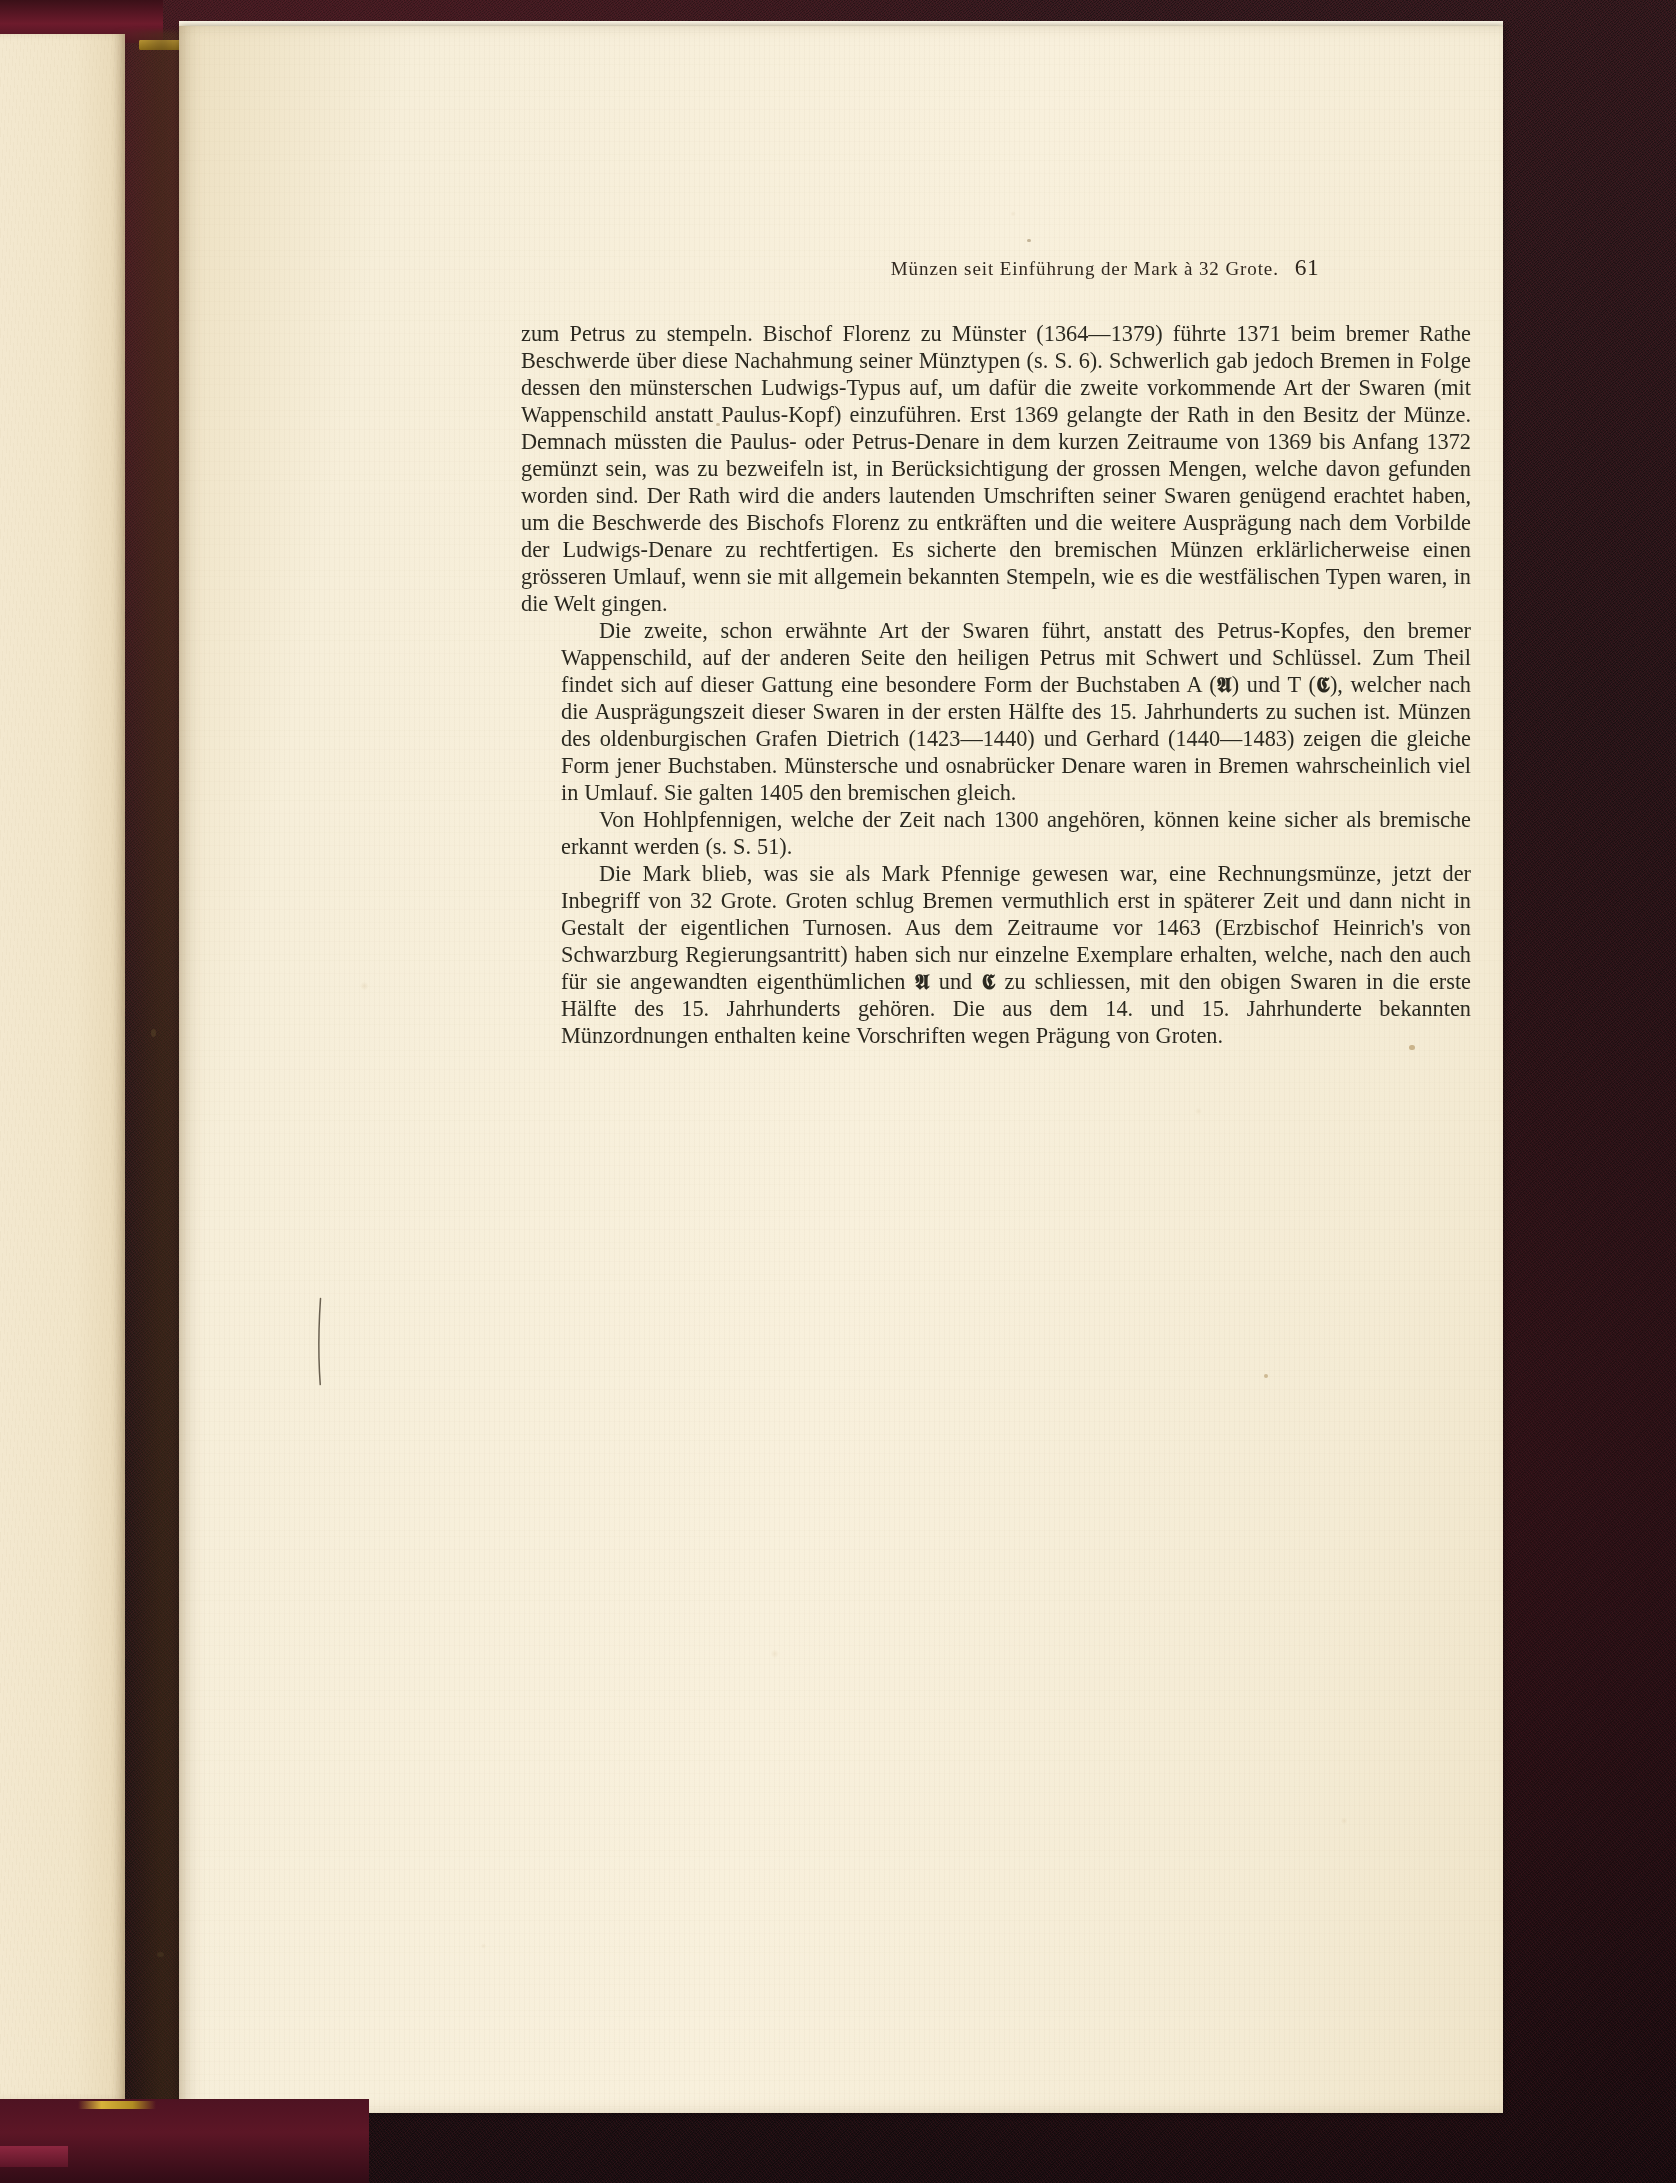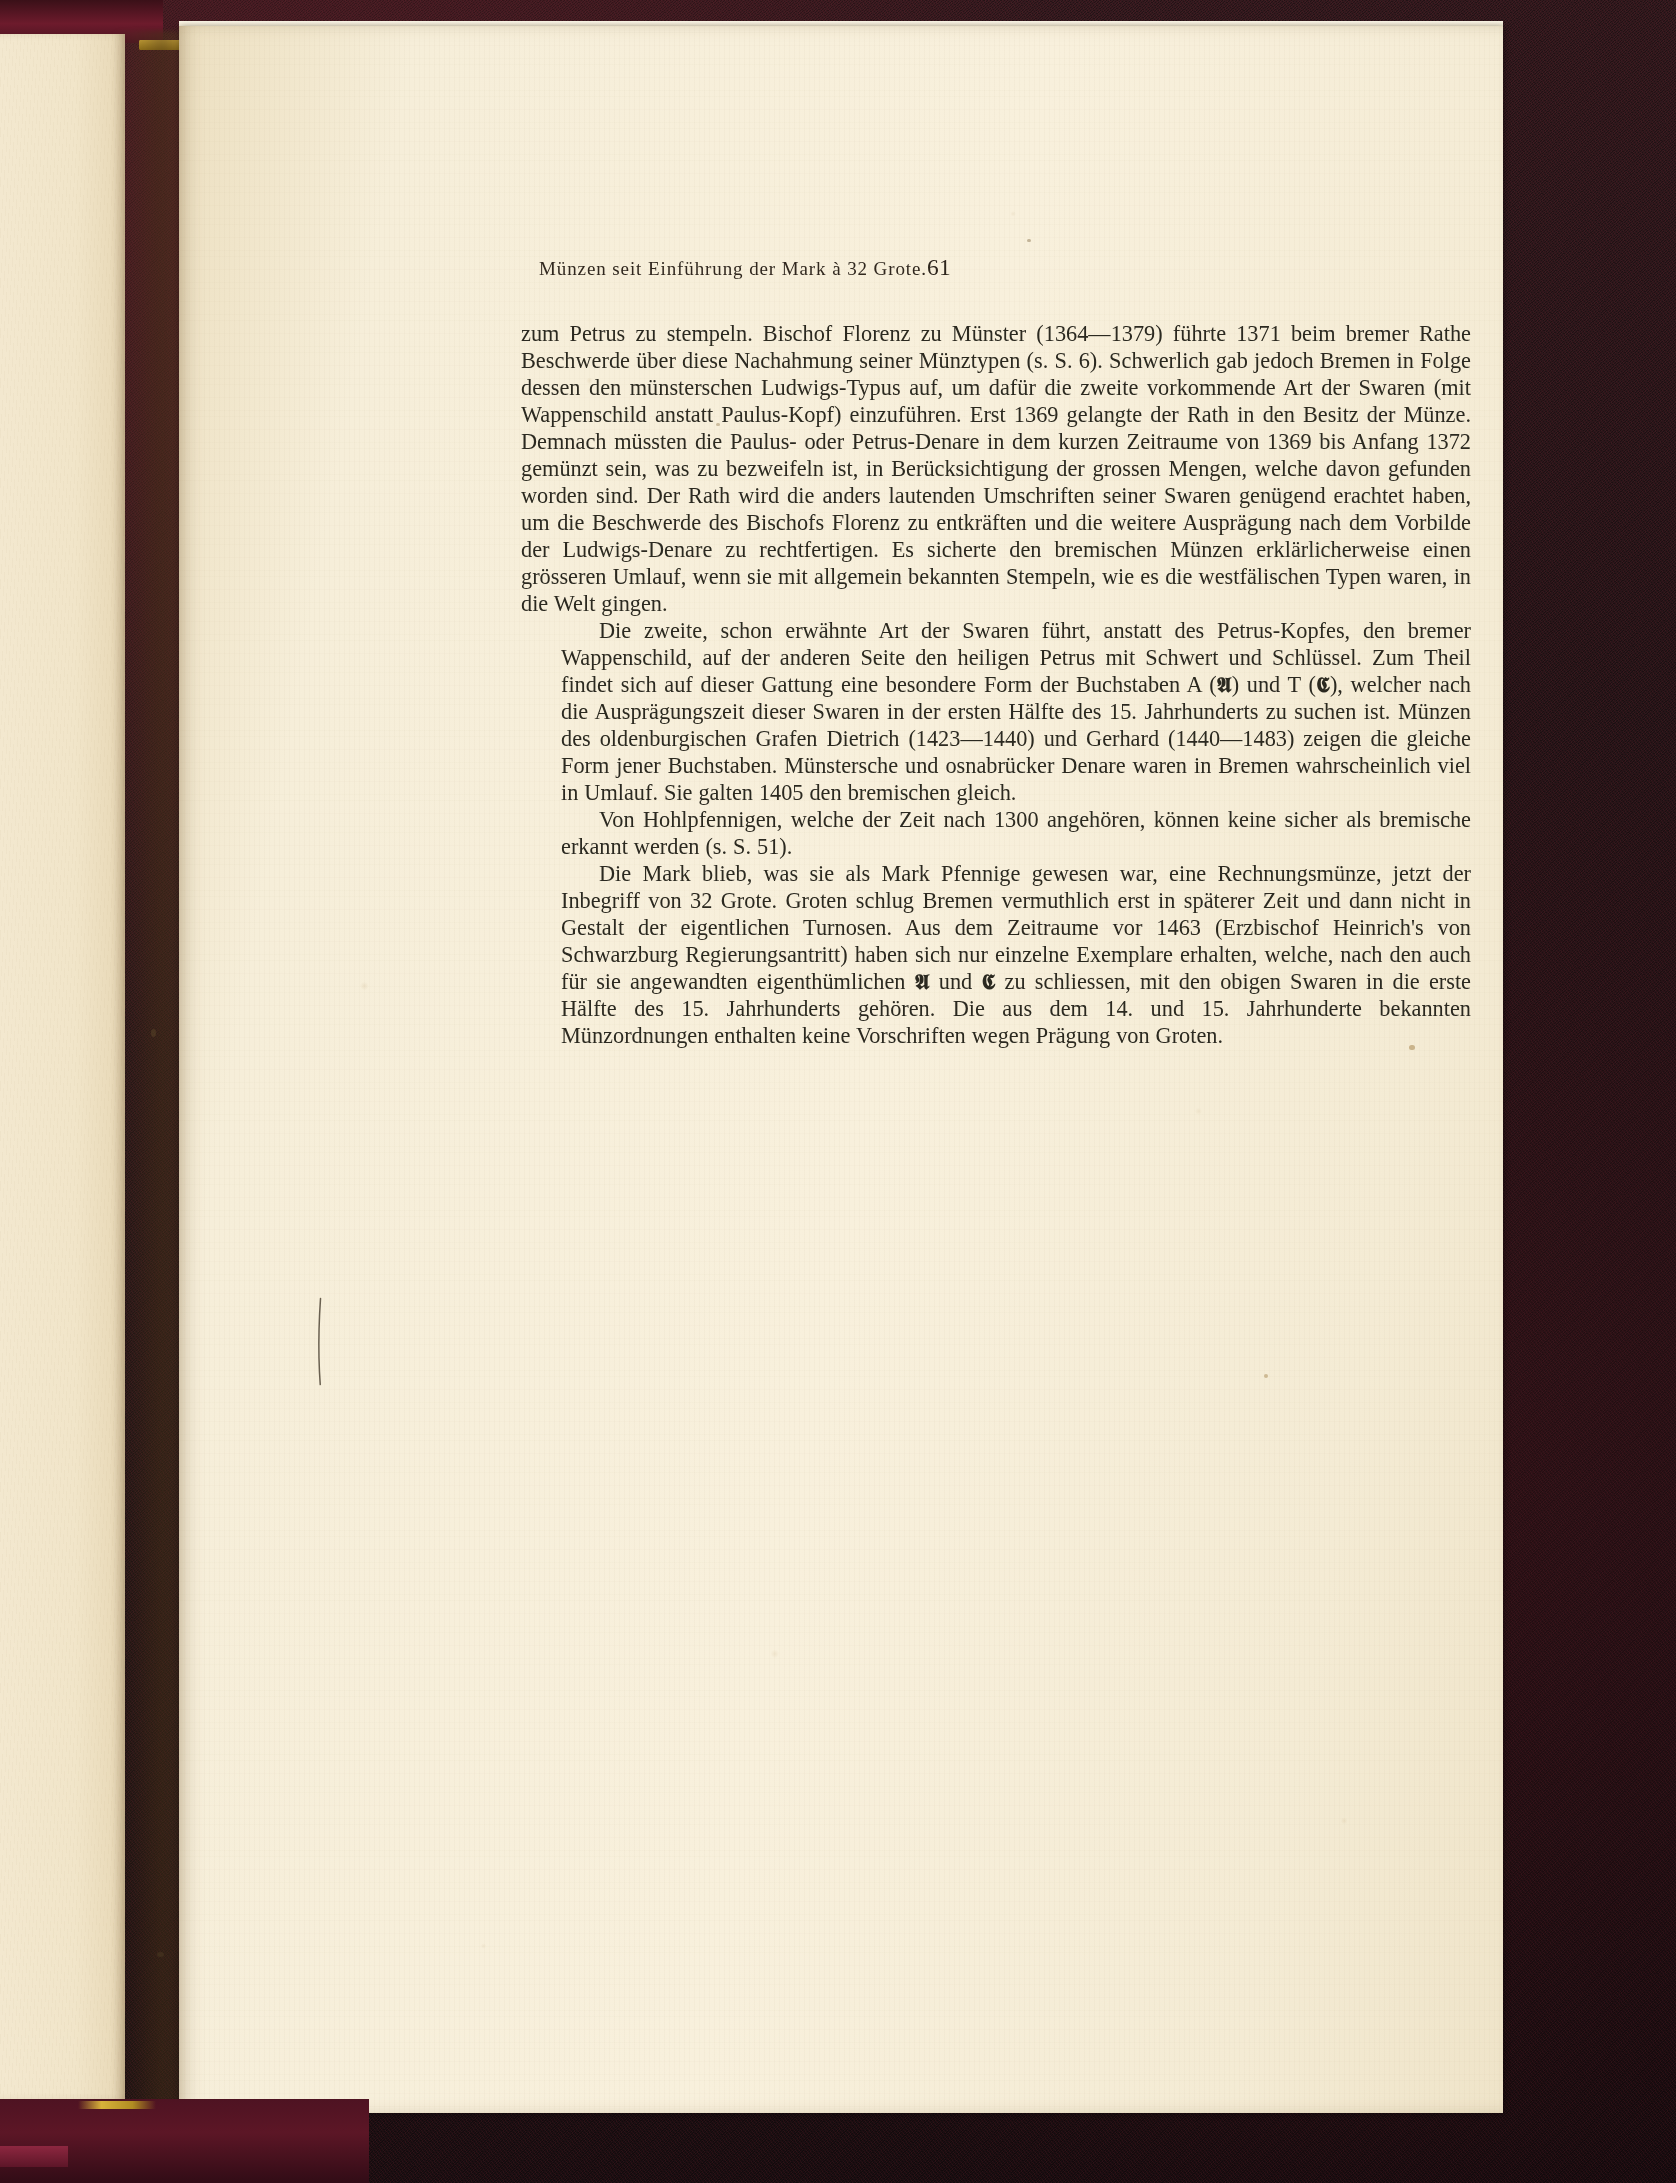--- a/index.html
+++ b/index.html
@@ -139,32 +139,33 @@
   }
 
   
   .running-head {
     position: absolute;
     left: 360px;
     top: 228px;
     width: 780px;
     display: flex;
     align-items: baseline;
-    justify-content: flex-start;
+    justify-content: flex-end;
   }
   .rh-title {
     font-size: 19px;
     letter-spacing: 0.9px;
     color: #31281f;
     white-space: nowrap;
   }
   .rh-folio {
     font-size: 23.4px;
     color: #2e261d;
     letter-spacing: 0.4px;
+    margin-left: 16px;
   }
 
   
   .textblock {
     position: absolute;
     left: 342px;
     top: 294px;
     width: 950px;
   }
 

